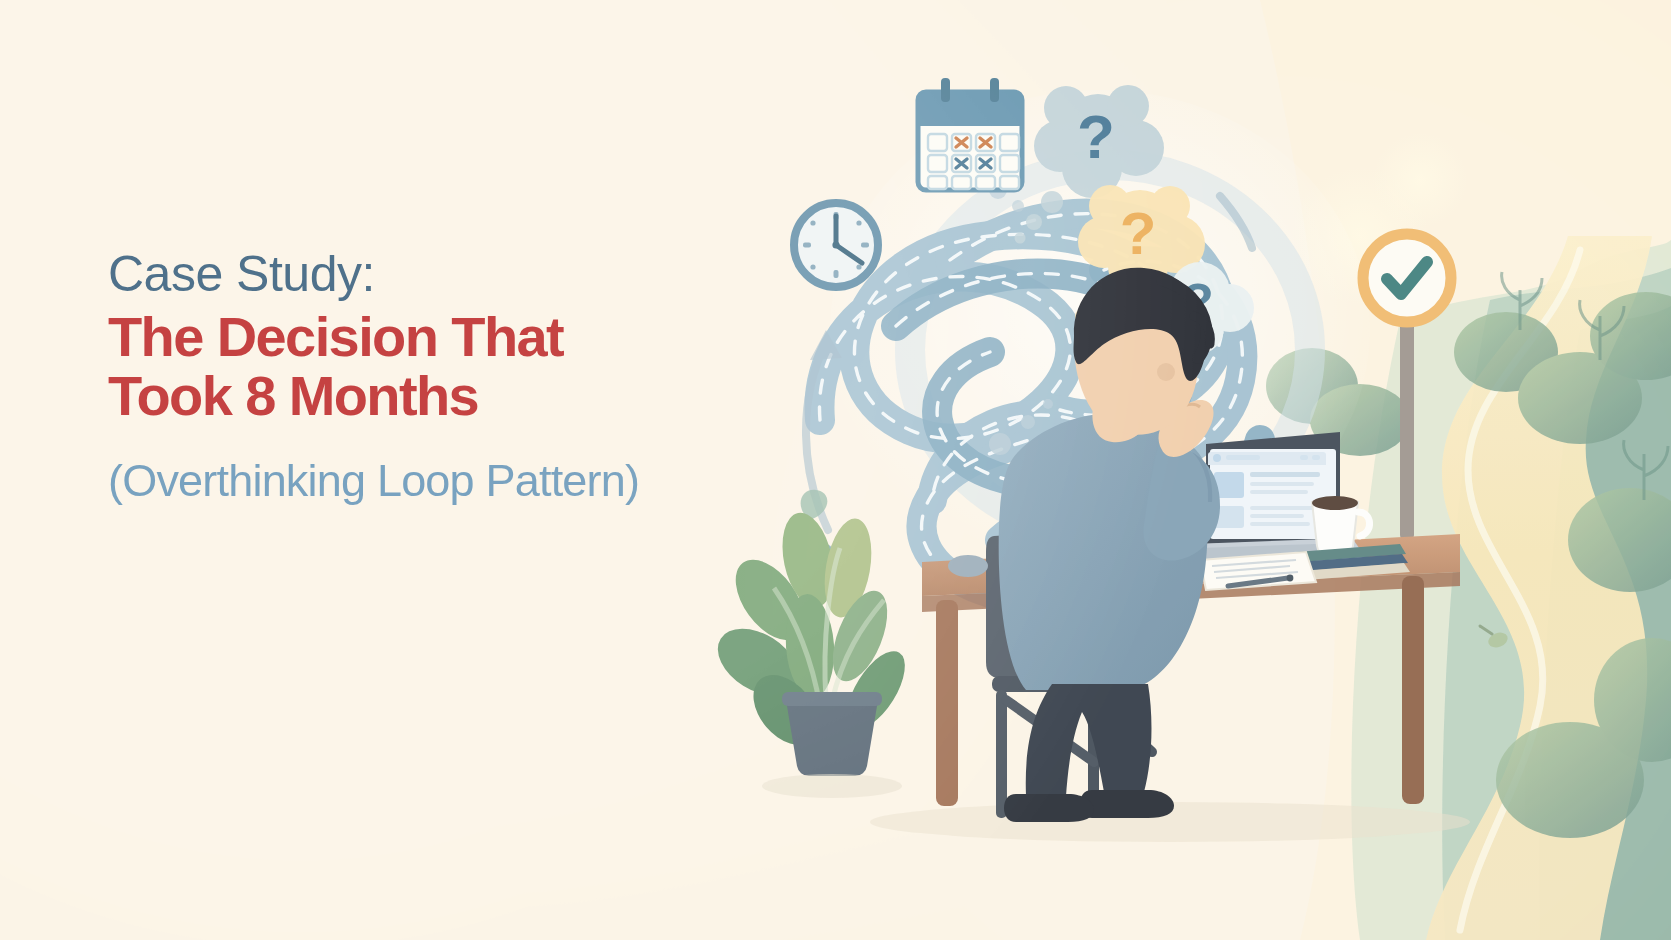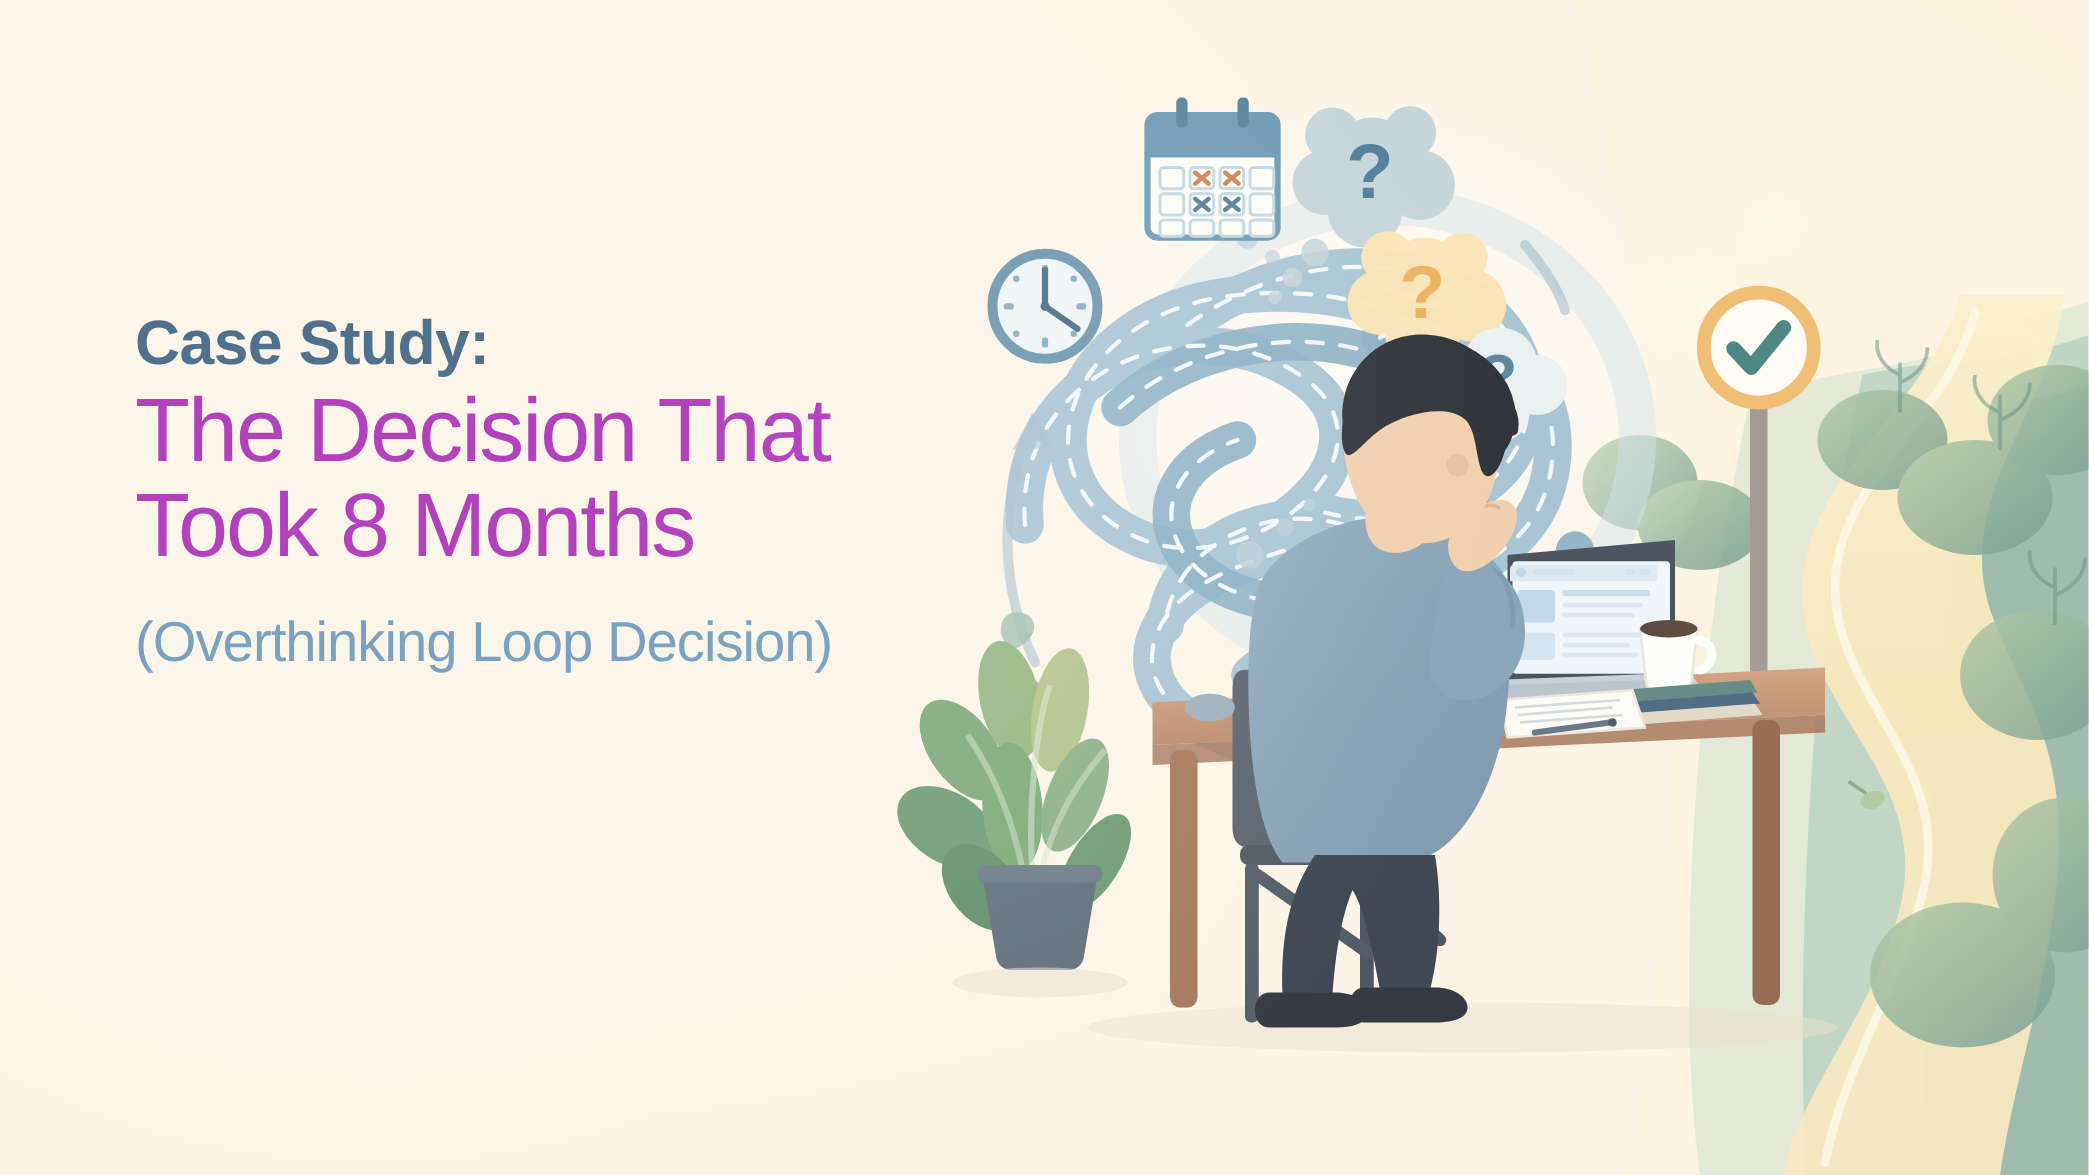--- a/index.html
+++ b/index.html
@@ -20,31 +20,31 @@
   
   #text-panel {
     position: absolute;
     left: 108px;
     top: 246px;
     width: 620px;
     z-index: 40;
   }
   #eyebrow {
     font-size: 50px;
-    font-weight: 700;
+    font-weight: 400;
     letter-spacing: -0.5px;
     color: #2b5473;
     line-height: 1.12;
     margin: 0 0 6px 0;
   }
   #headline {
-    font-size: 72px;
-    font-weight: 400;
+    font-size: 56px;
+    font-weight: 700;
     letter-spacing: -1.6px;
-    color: #a21caf;
+    color: #b91c1c;
     line-height: 1.05;
     margin: 0;
   }
   #headline .ln { display:block; white-space: nowrap; }
   #subline {
     font-size: 45px;
     font-weight: 500;
     letter-spacing: -0.8px;
     color: #5d8fb3;
     line-height: 1.2;
@@ -407,17 +407,17 @@
       </g>
     </svg>
   </div>
 
   <div id="text-panel">
     <p id="eyebrow">Case Study:</p>
     <h1 id="headline">
       <span class="ln">The Decision That</span>
       <span class="ln">Took 8 Months</span>
     </h1>
-    <p id="subline">(Overthinking Loop Decision)</p>
+    <p id="subline">(Overthinking Loop Pattern)</p>
   </div>
 
   <div id="grain"></div>
 </div>
 
 </body></html>

